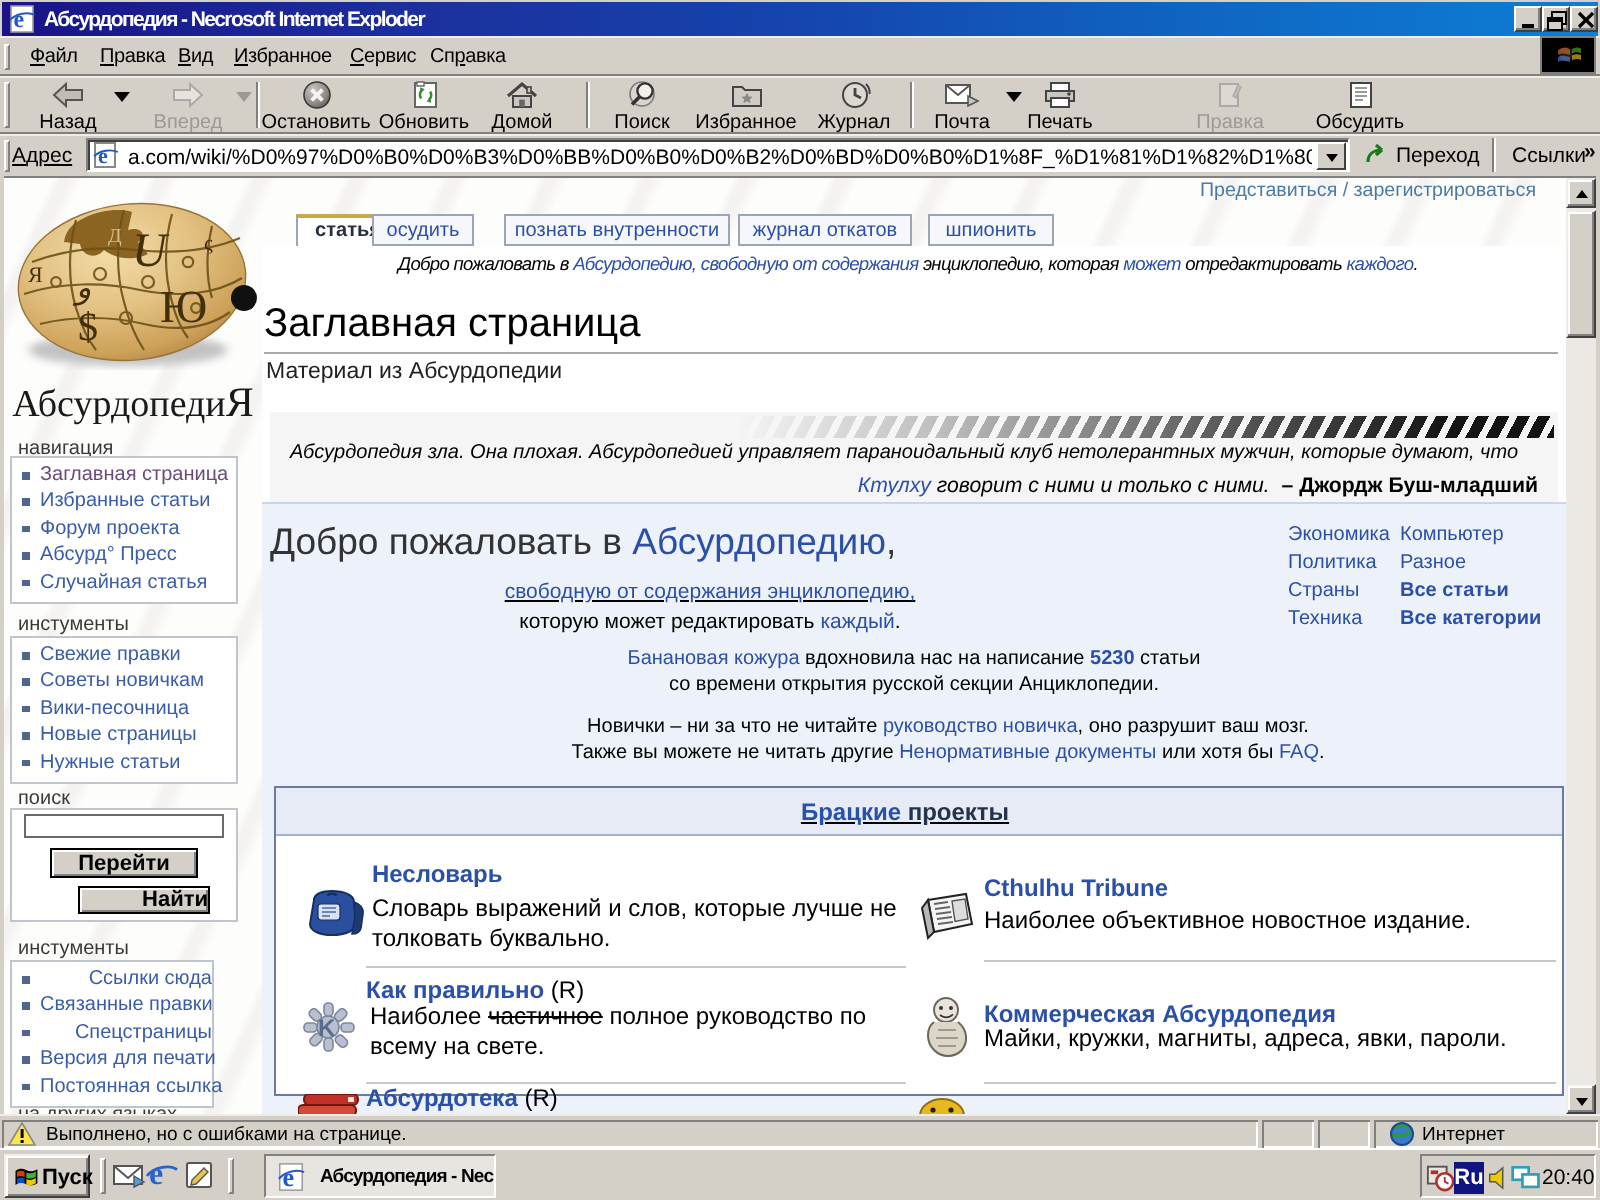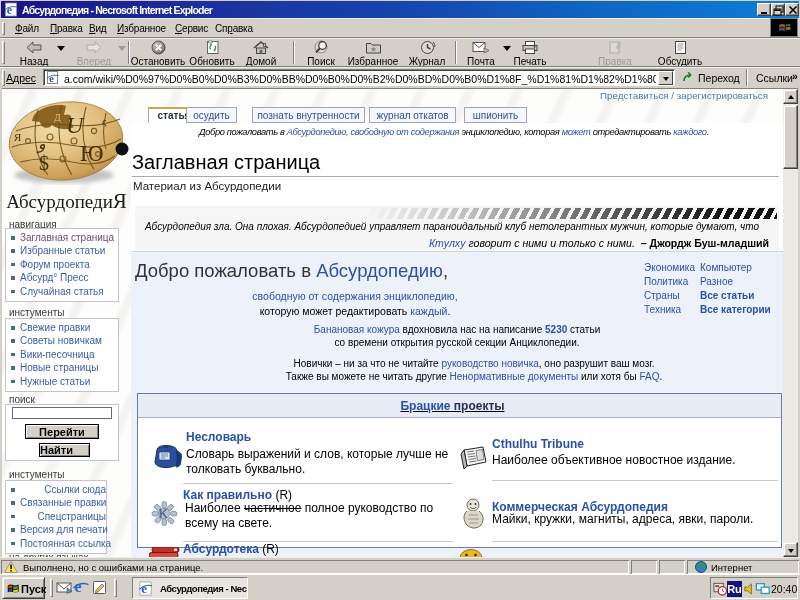--- a/index.html
+++ b/index.html
@@ -303,21 +303,21 @@
     <a href="#"><span class="bu"></span>Свежие правки</a>
     <a href="#"><span class="bu"></span>Советы новичкам</a>
     <a href="#"><span class="bu"></span>Вики-песочница</a>
     <a href="#"><span class="bu"></span>Новые страницы</a>
     <a href="#"><span class="bu"></span>Нужные статьи</a>
   </div>
   <div class="portlet-label abs" style="left:7px;top:305px;">поиск</div>
   <div class="pbox abs" style="left:3px;top:315px;width:114px;height:57px;padding-left:44px;">
     <div class="abs" style="left:6px;top:2px;width:100px;height:12px;background:#fff;border:1px solid #6a6a6a;"></div>
     <div class="abs" style="left:19px;top:19px;width:74px;height:15px;background:#d4d0c8;border:1px solid #000;box-shadow:inset 1px 1px 0 #fff, inset -1px -1px 0 #808080;text-align:center;font-weight:bold;font-size:11px;line-height:14px;color:#000;">Перейти</div>
-    <div class="abs" style="left:33px;top:38px;width:51px;height:14px;background:#d4d0c8;border:1px solid #000;box-shadow:inset 1px 1px 0 #fff, inset -1px -1px 0 #808080;text-align:left;font-weight:bold;font-size:11px;line-height:13px;color:#000;">Найти</div>
+    <div class="abs" style="left:33px;top:38px;width:66px;height:14px;background:#d4d0c8;border:1px solid #000;box-shadow:inset 1px 1px 0 #fff, inset -1px -1px 0 #808080;text-align:right;font-weight:bold;font-size:11px;line-height:13px;color:#000;">Найти</div>
   </div>
   <div class="portlet-label abs" style="left:7px;top:380px;">инстументы</div>
   <div class="pbox abs" style="left:3px;top:391px;width:102px;text-align:right;">
     <a href="#"><span class="bu"></span>Ссылки сюда</a>
     <a href="#"><span class="bu"></span>Связанные правки</a>
     <a href="#"><span class="bu"></span>Спецстраницы</a>
     <a href="#"><span class="bu"></span>Версия для печати</a>
     <a href="#"><span class="bu"></span>Постоянная ссылка</a>
   </div>
   <div class="portlet-label abs" style="left:7px;top:463px;">на других языках</div>
@@ -334,21 +334,21 @@
   <div class="abs" style="left:131px;top:91px;font-size:11.5px;color:#222;">Материал из Абсурдопедии</div>
 
   <div class="abs" style="left:133px;top:117px;width:644px;height:45px;background:#f5f5f6;"></div>
   <div class="abs" style="left:135px;top:119px;width:640px;height:11px;background:repeating-linear-gradient(118deg,#141414 0 5.5px,#f3f3f3 5.5px 9px);"></div>
   <div class="abs" style="left:135px;top:119px;width:640px;height:11px;background:linear-gradient(to right,rgba(246,246,246,1) 0%,rgba(246,246,246,1) 36%,rgba(246,246,246,0.75) 52%,rgba(246,246,246,0.35) 72%,rgba(246,246,246,0) 92%);"></div>
   <div class="abs" style="left:133px;top:132px;width:634px;text-align:center;font-size:10px;font-style:italic;color:#000;white-space:nowrap;">Абсурдопедия зла. Она плохая. Абсурдопедией управляет параноидальный клуб нетолерантных мужчин, которые думают, что</div>
   <div class="abs" style="left:133px;top:148px;width:634px;text-align:right;font-size:10.6px;white-space:nowrap;"><span style="font-style:italic;"><a class="bl" href="#">Ктулху</a> говорит с ними и только с ними.</span>&nbsp; <b>– Джордж Буш-младший</b></div>
 
   <div class="abs" style="left:129px;top:162px;width:652px;height:307px;background:#edf1fa;border-top:1px solid #ccd4e8;"></div>
   <div class="abs" style="left:133px;top:171px;width:440px;font-size:18.5px;color:#333;white-space:nowrap;">Добро пожаловать в <a class="bl" href="#">Абсурдопедию</a>,</div>
-  <div class="abs" style="left:133px;top:201px;width:440px;text-align:center;font-size:10.5px;white-space:nowrap;"><a class="bl" href="#">свободную от содержания энциклопедию,</a></div>
+  <div class="abs" style="left:133px;top:201px;width:440px;text-align:center;font-size:10.5px;white-space:nowrap;text-decoration:underline;"><a class="bl" href="#">свободную от содержания энциклопедию,</a></div>
   <div class="abs" style="left:133px;top:216px;width:440px;text-align:center;font-size:10.5px;color:#000;white-space:nowrap;">которую может редактировать <a class="bl" href="#">каждый</a>.</div>
   <div class="abs catcol" style="left:642px;top:172px;">
     <a class="bl" href="#">Экономика</a><br><a class="bl" href="#">Политика</a><br><a class="bl" href="#">Страны</a><br><a class="bl" href="#">Техника</a>
   </div>
   <div class="abs catcol" style="left:698px;top:172px;">
     <a class="bl" href="#">Компьютер</a><br><a class="bl" href="#">Разное</a><br><a class="bl" href="#" style="font-weight:bold;">Все статьи</a><br><a class="bl" href="#" style="font-weight:bold;">Все категории</a>
   </div>
   <div class="abs" style="left:133px;top:235px;width:644px;text-align:center;font-size:10px;color:#000;white-space:nowrap;"><a class="bl" href="#">Банановая кожура</a> вдохновила нас на написание <b style="color:#2b50a8;">5230</b> статьи</div>
   <div class="abs" style="left:133px;top:248px;width:644px;text-align:center;font-size:10px;color:#000;white-space:nowrap;">со времени открытия русской секции Анциклопедии.</div>
   <div class="abs" style="left:167px;top:269px;width:610px;text-align:center;font-size:10px;color:#000;white-space:nowrap;">Новички – ни за что не читайте <a class="bl" href="#">руководство новичка</a>, оно разрушит ваш мозг.</div>

